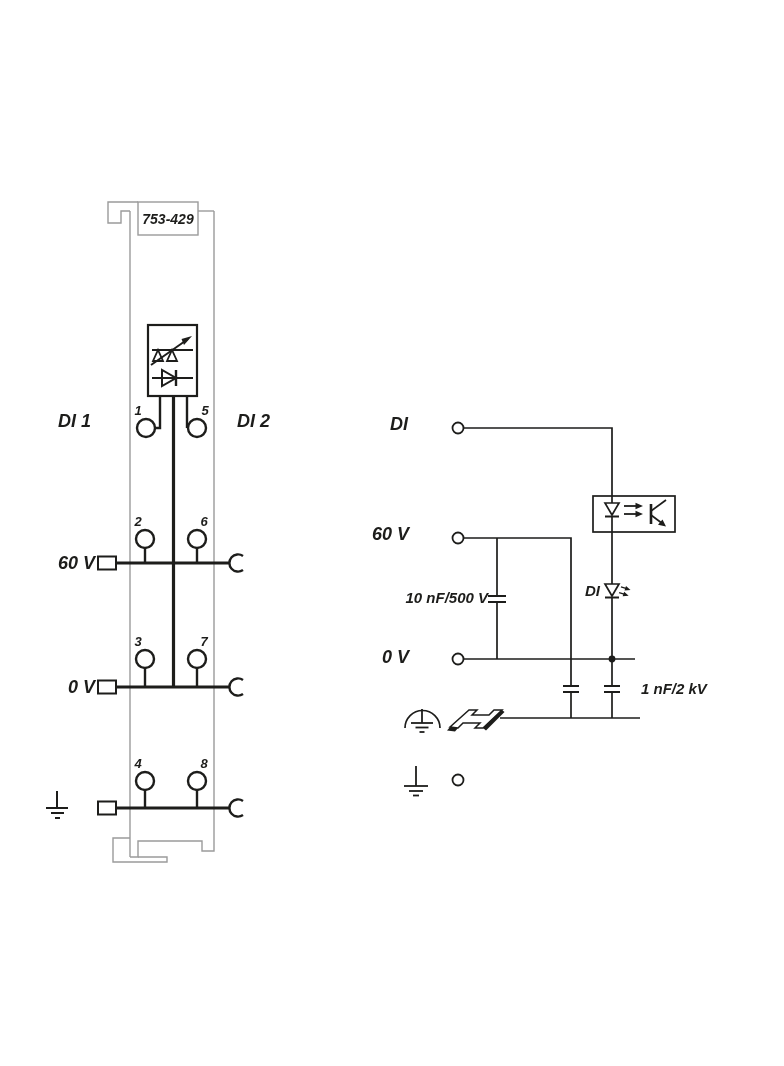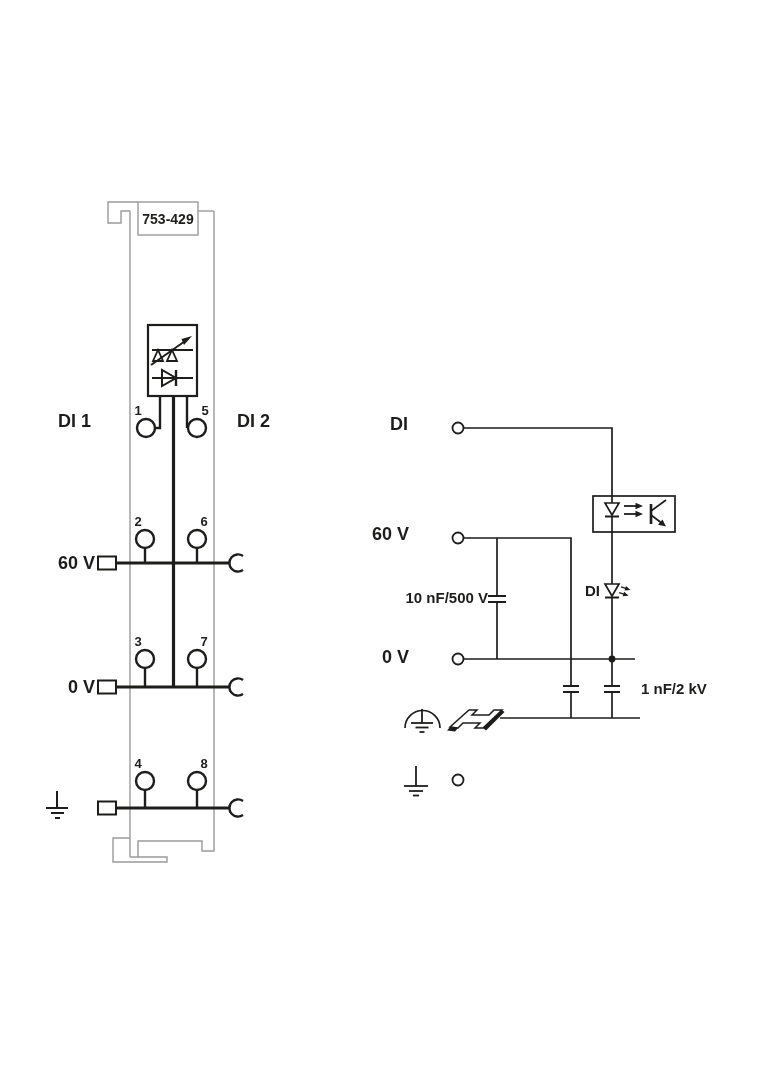--- a/index.html
+++ b/index.html
@@ -1,16 +1,16 @@
 <!DOCTYPE html>
 <html style="--ink: #1d1d1b; --outline: #9b9b9b; --bg: #ffffff;"><head>
 <meta charset="utf-8">
 <style>
   html,body { margin:0; padding:0; background:#fff; }
-  .page { width:784px; height:1066px; background:var(--bg,#fff); position:relative; }
+  .page { width:784px; height:1066px; background:var(--bg,#fff); position:relative;font-style:italic; }
   svg { display:block; }
   text { font-family:"Liberation Sans","DejaVu Sans",sans-serif; font-weight:700; fill:var(--ink,#1d1d1b); }
   .t18 { font-size:18px; }
   .t15 { font-size:15px; }
   .t14 { font-size:14px; }
   .t13 { font-size:13px; }
   .ink    { stroke:var(--ink,#1d1d1b); fill:none; stroke-linecap:butt; }
   .inkfill{ fill:var(--ink,#1d1d1b); stroke:none; }
   .gray   { stroke:var(--outline,#9b9b9b); fill:none; }
   .whitebox { fill:#ffffff; }

